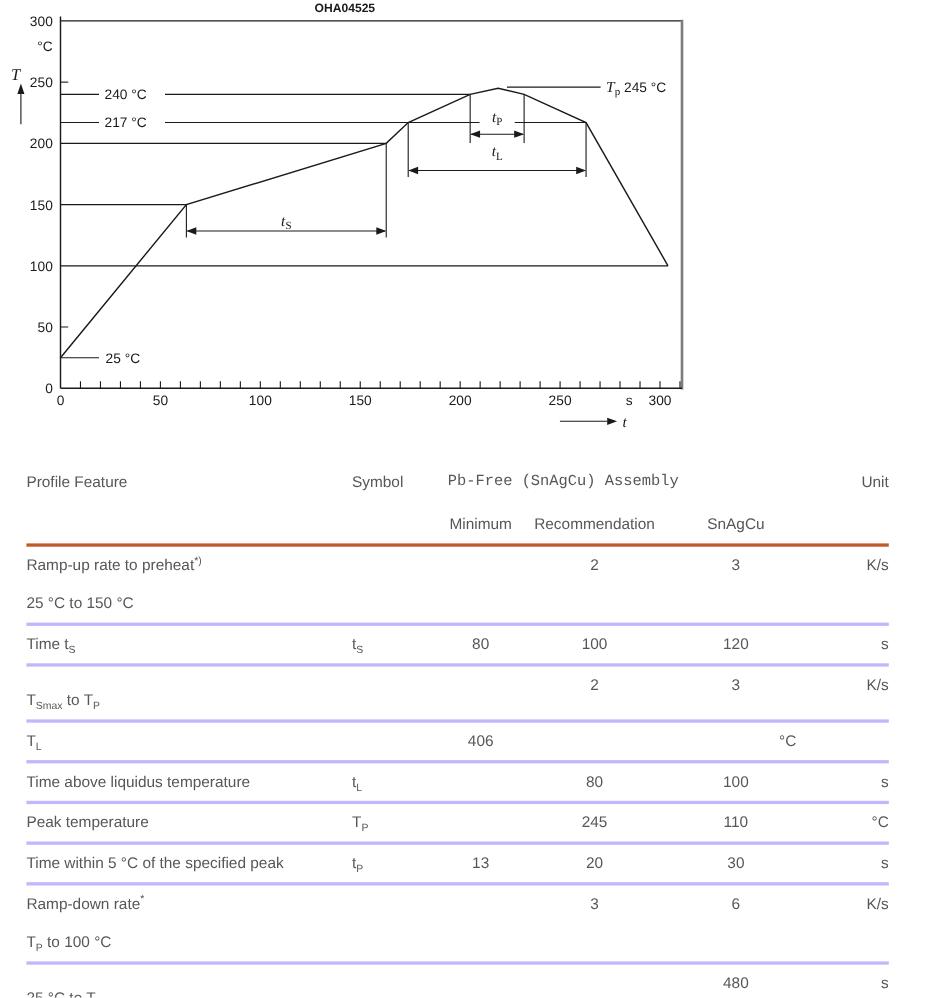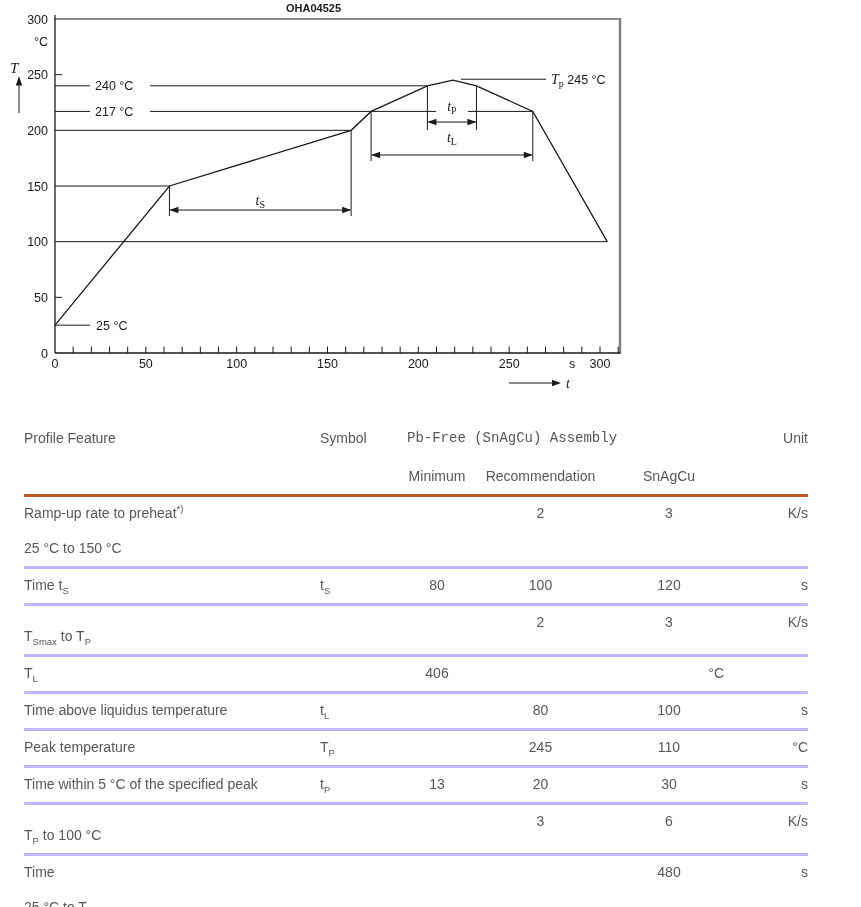--- a/index.html
+++ b/index.html
@@ -232,31 +232,31 @@
             <div class="">Time within 5 °C of the specified peak</div>
           </div>
           <div>t<sub>P</sub></div>
           <div class="cmin">13</div>
           <div class="crec">20</div>
           <div class="cmax">30</div>
           <div class="cunit">s</div>
         </div>
         <div class="trow">
           <div>
+            <div class="">Ramp-down rate<sup>*</sup></div>
             <div class="featline2">T<sub>P</sub> to 100 °C</div>
           </div>
           <div></div>
           <div class="cmin"></div>
           <div class="crec">3</div>
           <div class="cmax">6</div>
           <div class="cunit">K/s</div>
         </div>
         <div class="trow">
           <div>
-            <div class="">Time</div>
             <div class="featline2">25 °C to T</div>
           </div>
           <div></div>
           <div class="cmin"></div>
           <div class="crec"></div>
           <div class="cmax">480</div>
           <div class="cunit">s</div>
         </div>
       </div>
   </div>

